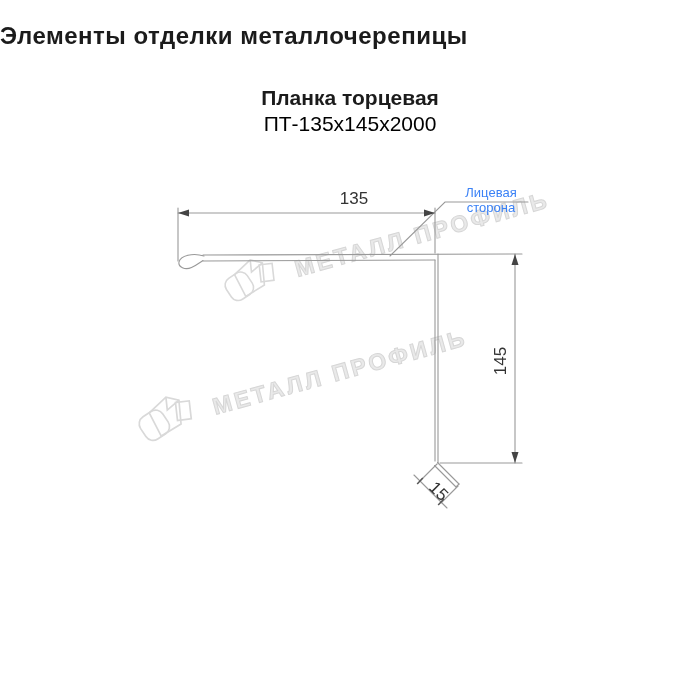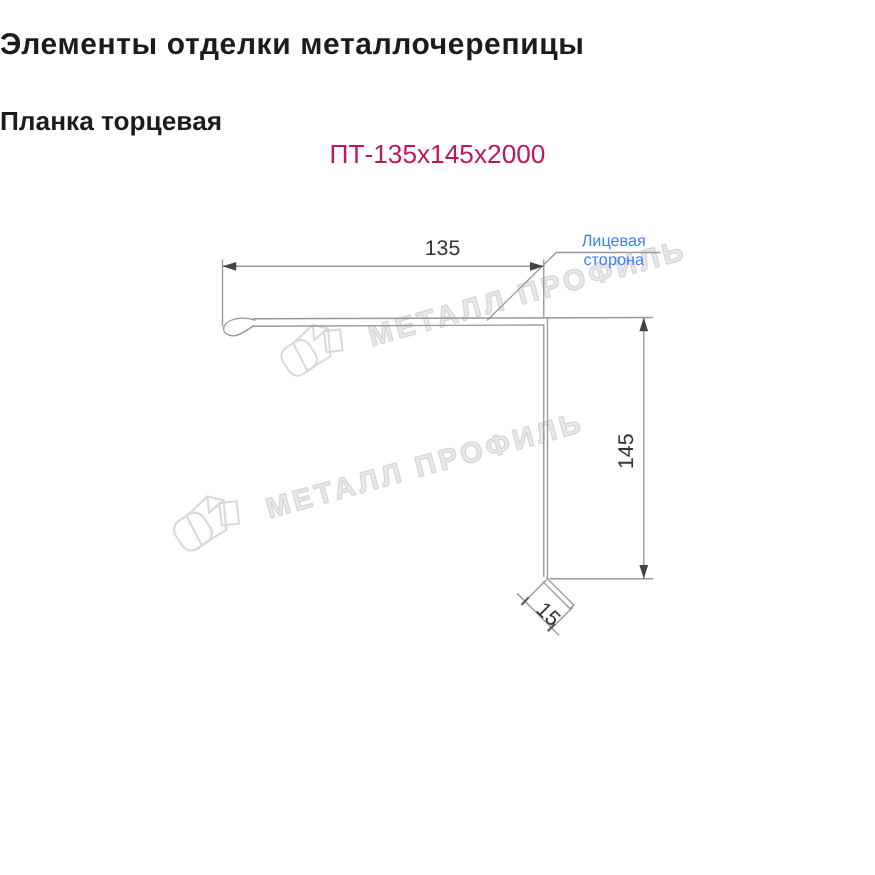--- a/index.html
+++ b/index.html
@@ -5,26 +5,26 @@
   html,body{margin:0;padding:0;}
   body{
     width:700px;height:700px;position:relative;background:#ffffff;
     font-family:"Liberation Sans", sans-serif;overflow:hidden;
   }
   .page-title{
     position:absolute;left:0;top:22px;width:700px;text-align:left;
     font-size:24px;font-weight:bold;color:#1b1b1b;letter-spacing:0.5px;
   }
   .product-name{
-    position:absolute;left:0;top:86px;width:700px;
+    position:absolute;left:0;top:86px;width:700px;text-align:center;
     font-size:21px;font-weight:bold;color:#1b1b1b;
   }
   .product-sku{
     position:absolute;left:0;top:112px;width:700px;text-align:center;
-    font-size:21px;font-weight:400;color:#be185d;
+    font-size:21px;font-weight:400;color:#000000;
   }
   .watermark{
     position:absolute;display:flex;align-items:center;gap:12px;height:62px;
     transform:rotate(-15.5deg);transform-origin:left center;z-index:1;
     pointer-events:none;
   }
   .watermark .wm-text{
     font-size:23px;font-weight:bold;letter-spacing:3px;color:#e9e9e9;
     -webkit-text-stroke:1px #d6d6d6;white-space:nowrap;
   }

